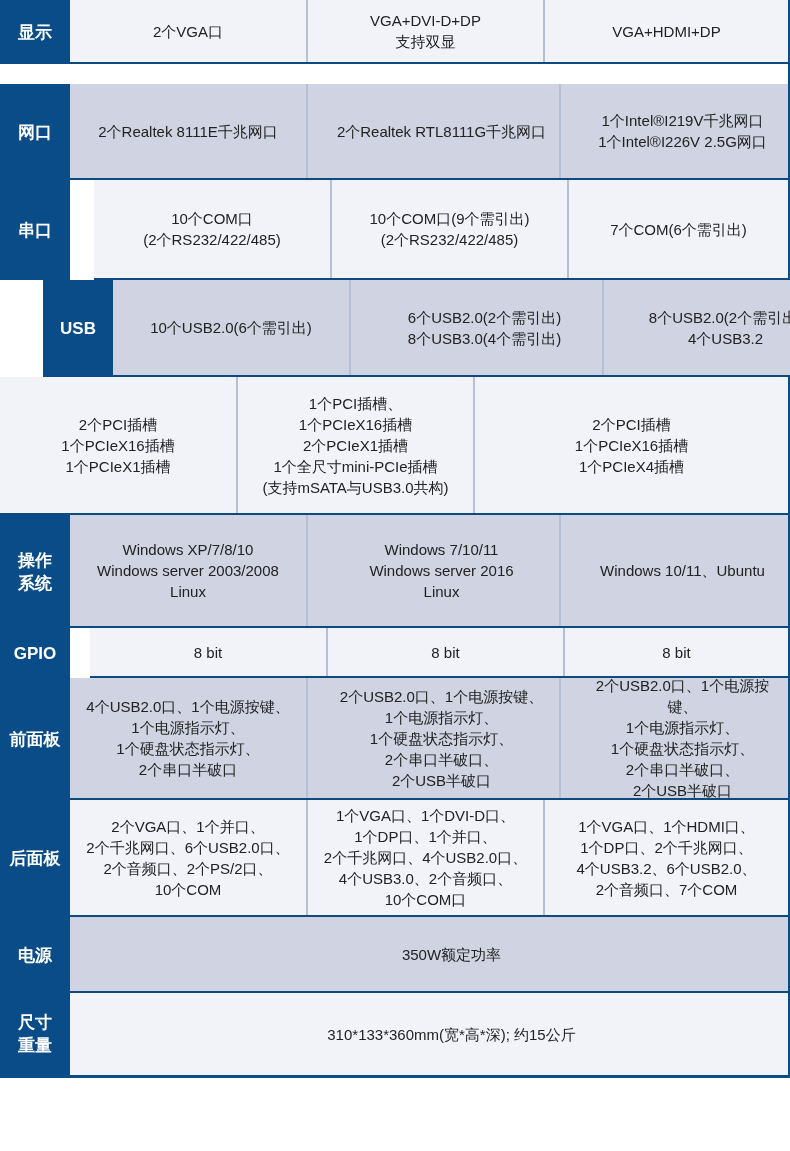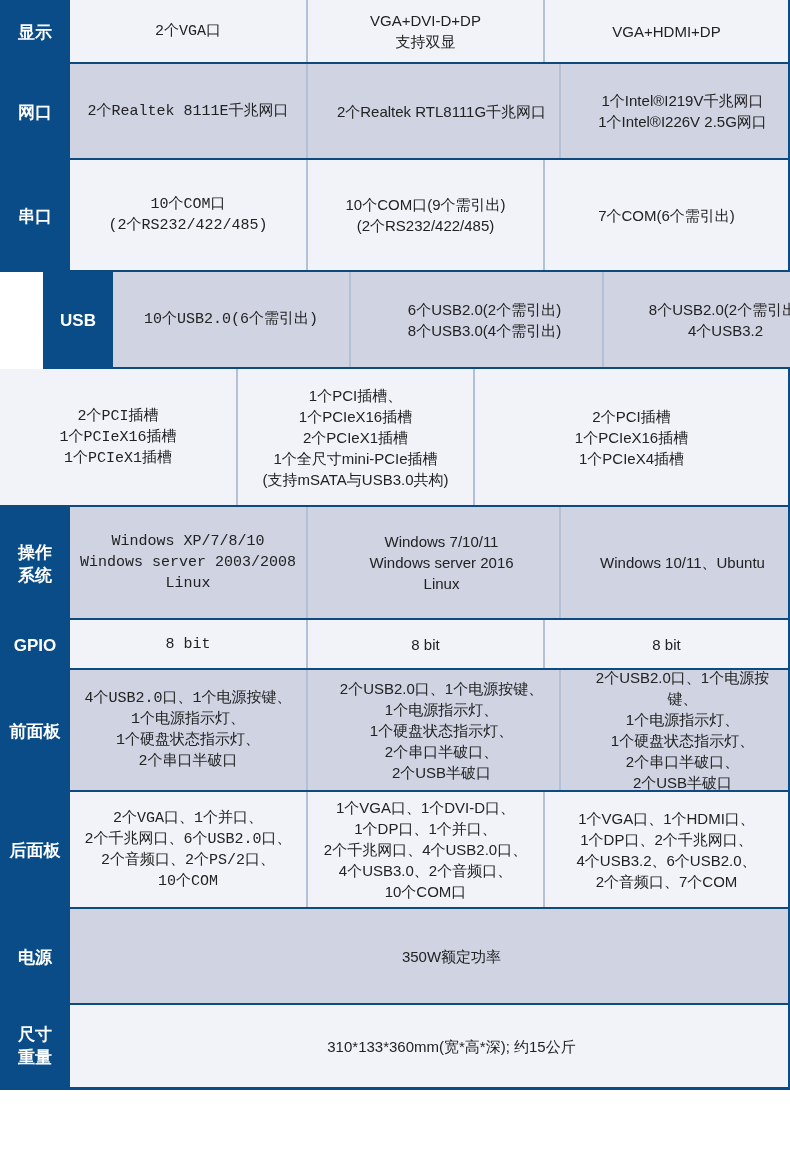--- a/index.html
+++ b/index.html
@@ -58,35 +58,35 @@
     display: flex;
     align-items: center;
     justify-content: center;
     text-align: center;
     color: #222222;
     font-size: 15px;
     line-height: 21px;
     white-space: pre-line;
     padding: 4px 6px;
   }
-  .c1 { width: 238px; flex: 0 0 238px; border-right: 2px solid #b3c0d6; font-family: Liberation Mono, monospace; }
+  .c1 { width: 238px; flex: 0 0 238px; border-right: 2px solid #b3c0d6; }
   .c2 { width: 237px; flex: 0 0 237px; border-right: 2px solid #b3c0d6; }
   .c3 { flex: 1; }
   .cspan { flex: 1; margin-left: 45px; }
   
   .h-display   { height: 64px; }
-  .h-network   { height: 96px; }
-  .h-serial    { height: 112px; }
+  .h-network   { height: 96px; margin-top: 20px; }
+  .h-serial    { height: 100px; gap: 24px; }
   .h-usb       { height: 97px; padding-left: 43px; }
   .h-expansion { height: 138px; }
   .h-os        { height: 113px; }
-  .h-gpio      { height: 50px; }
+  .h-gpio      { height: 50px; gap: 20px; }
   .h-front     { height: 122px; }
   .h-rear      { height: 117px; }
-  .h-power     { height: 96px; }
+  .h-power     { height: 76px; }
   .h-dims      { height: 82px; }
 </style>
 </head>
 <body>
 
 <div class="page">
   <div class="spec-table">
 
     <div class="row row-light h-display">
       <div class="rowlabel">显示</div>

